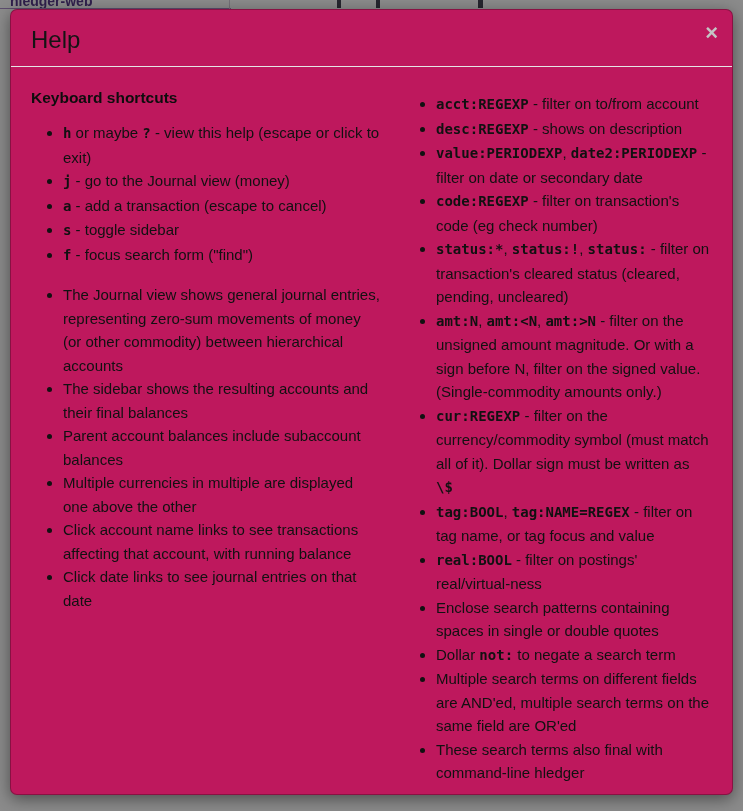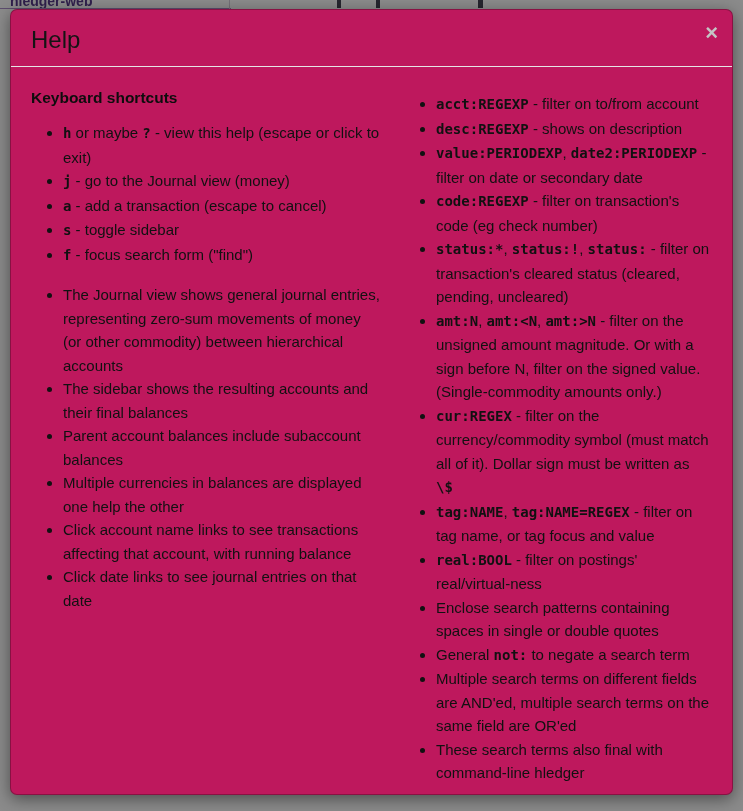--- a/index.html
+++ b/index.html
@@ -120,36 +120,36 @@
           <li><span class="code">h</span><span> or maybe </span><span class="code">?</span><span> - view this help (escape or click to exit)</span></li>
           <li><span class="code">j</span><span> - go to the Journal view (money)</span></li>
           <li><span class="code">a</span><span> - add a transaction (escape to cancel)</span></li>
           <li><span class="code">s</span><span> - toggle sidebar</span></li>
           <li><span class="code">f</span><span> - focus search form ("find")</span></li>
         </ul>
         <ul class="help-list">
           <li><span>The Journal view shows general journal entries, representing zero-sum movements of money (or other commodity) between hierarchical accounts</span></li>
           <li><span>The sidebar shows the resulting accounts and their final balances</span></li>
           <li><span>Parent account balances include subaccount balances</span></li>
-          <li><span>Multiple currencies in balances are displayed one help the other</span></li>
+          <li><span>Multiple currencies in multiple are displayed one above the other</span></li>
           <li><span>Click account name links to see transactions affecting that account, with running balance</span></li>
           <li><span>Click date links to see journal entries on that date</span></li>
         </ul>
       </div>
     <div class="col-right" id="col-right">
         <ul class="help-list">
           <li><span class="code">acct:REGEXP</span><span> - filter on to/from account</span></li>
           <li><span class="code">desc:REGEXP</span><span> - shows on description</span></li>
           <li><span class="code">value:PERIODEXP</span><span>, </span><span class="code">date2:PERIODEXP</span><span> - filter on date or secondary date</span></li>
           <li><span class="code">code:REGEXP</span><span> - filter on transaction's code (eg check number)</span></li>
           <li><span class="code">status:*</span><span>, </span><span class="code">status:!</span><span>, </span><span class="code">status:</span><span> - filter on transaction's cleared status (cleared, pending, uncleared)</span></li>
           <li><span class="code">amt:N</span><span>, </span><span class="code">amt:&lt;N</span><span>, </span><span class="code">amt:&gt;N</span><span> - filter on the unsigned amount magnitude. Or with a sign before N, filter on the signed value. (Single-commodity amounts only.)</span></li>
-          <li><span class="code">cur:REGEX</span><span> - filter on the currency/commodity symbol (must match all of it). Dollar sign must be written as </span><span class="code">\$</span></li>
-          <li><span class="code">tag:NAME</span><span>, </span><span class="code">tag:NAME=REGEX</span><span> - filter on tag name, or tag focus and value</span></li>
+          <li><span class="code">cur:REGEXP</span><span> - filter on the currency/commodity symbol (must match all of it). Dollar sign must be written as </span><span class="code">\$</span></li>
+          <li><span class="code">tag:BOOL</span><span>, </span><span class="code">tag:NAME=REGEX</span><span> - filter on tag name, or tag focus and value</span></li>
           <li><span class="code">real:BOOL</span><span> - filter on postings' real/virtual-ness</span></li>
           <li><span>Enclose search patterns containing spaces in single or double quotes</span></li>
-          <li><span>General </span><span class="code">not:</span><span> to negate a search term</span></li>
+          <li><span>Dollar </span><span class="code">not:</span><span> to negate a search term</span></li>
           <li><span>Multiple search terms on different fields are AND'ed, multiple search terms on the same field are OR'ed</span></li>
           <li><span>These search terms also final with command-line hledger</span></li>
         </ul>
       </div>
   </div>
 </div>
 
 </body></html>

